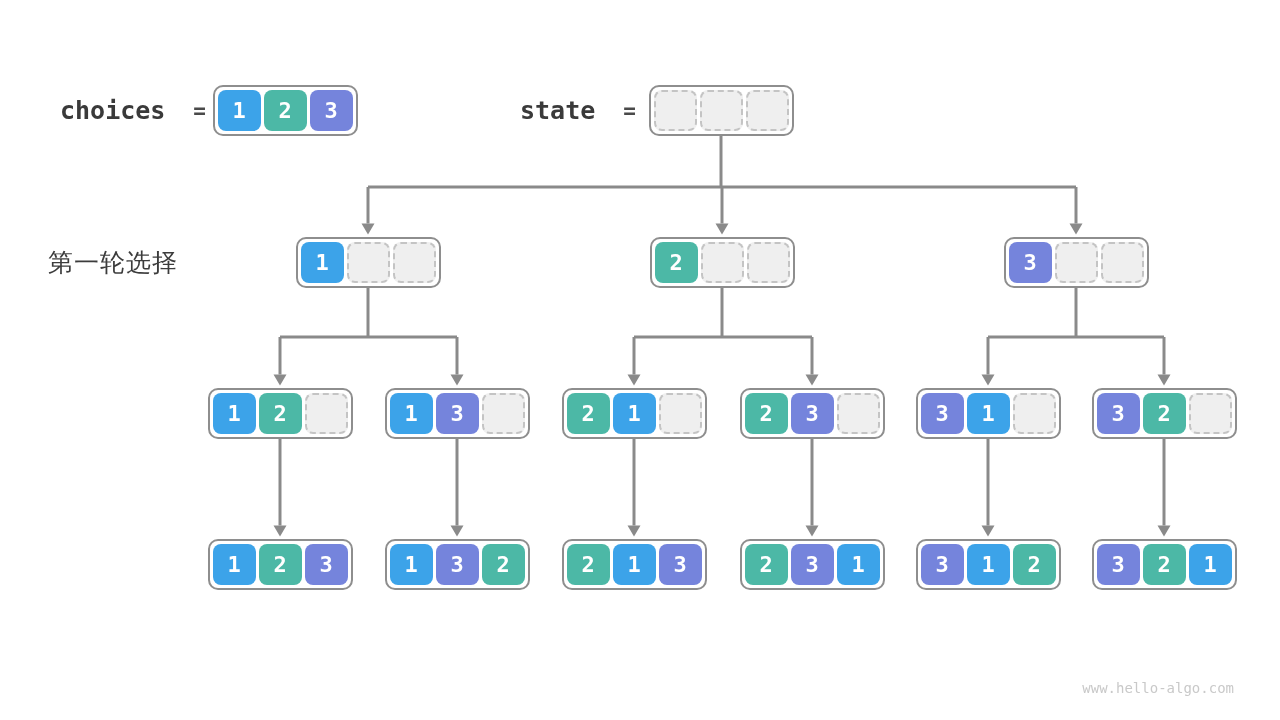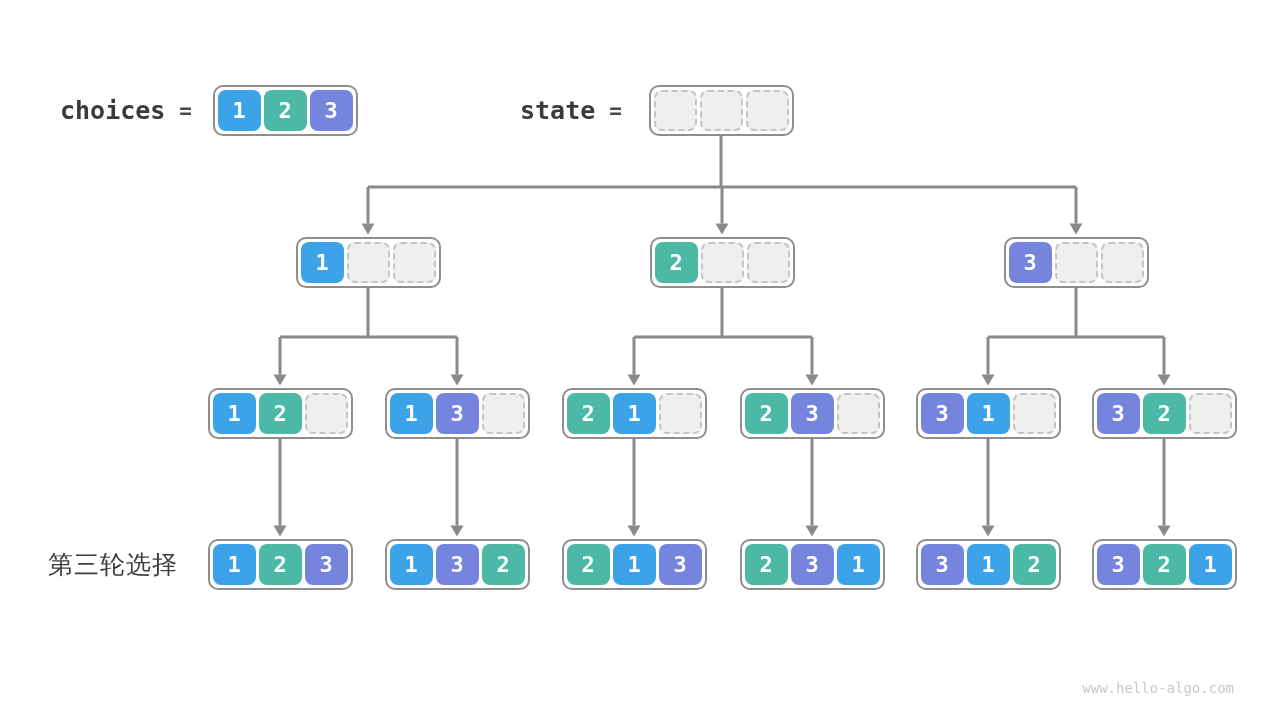--- a/index.html
+++ b/index.html
@@ -16,21 +16,21 @@
   }
   .cell{
     box-sizing:border-box;width:43px;height:41px;border-radius:8px;
     color:#ffffff;font-family:"DejaVu Sans Mono",monospace;font-weight:bold;
     font-size:22px;display:flex;align-items:center;justify-content:center;
   }
   .cell.empty{
     background:#EFEFEF;border:2px dashed #C4C4C4;
   }
   .hdr-label{
-    position:absolute;z-index:2;height:51px;display:flex;align-items:center;gap:14px;
+    position:absolute;z-index:2;height:51px;display:flex;align-items:center;gap:28px;
     font-family:"DejaVu Sans Mono",monospace;font-weight:bold;font-size:25px;color:#3A3A3A;
   }
   .hdr-label .eq{font-size:21px;color:#4A4A4A;}
   .row-label{
     position:absolute;z-index:2;left:48px;height:51px;display:flex;align-items:center;
     font-size:25px;color:#3C3C3C;letter-spacing:1px;
   }
   .watermark{
     position:absolute;z-index:2;right:46px;bottom:24px;
     font-family:"DejaVu Sans Mono",monospace;font-size:14px;color:#C9C9C9;
@@ -85,21 +85,21 @@
   <div class="hdr-label" style="left:60px;top:85px;">
     <span>choices</span>
     <span class="eq">=</span>
   </div>
 
   <div class="hdr-label" style="left:520px;top:85px;">
     <span>state</span>
     <span class="eq">=</span>
   </div>
 
-  <div class="row-label" style="top:539px;">第三轮选择</div>
+  <div class="row-label" style="top:237px;">第一轮选择</div>
 
   <div id="nodes-layer">
       <div class="abox" style="left: 212.5px; top: 84.5px;">
         <div class="cell" style="background: rgb(60, 163, 233);">1</div>
         <div class="cell" style="background: rgb(76, 184, 166);">2</div>
         <div class="cell" style="background: rgb(117, 132, 220);">3</div>
       </div>
       <div class="abox" style="left: 648.5px; top: 84.5px;">
         <div class="cell empty"></div>
         <div class="cell empty"></div>

